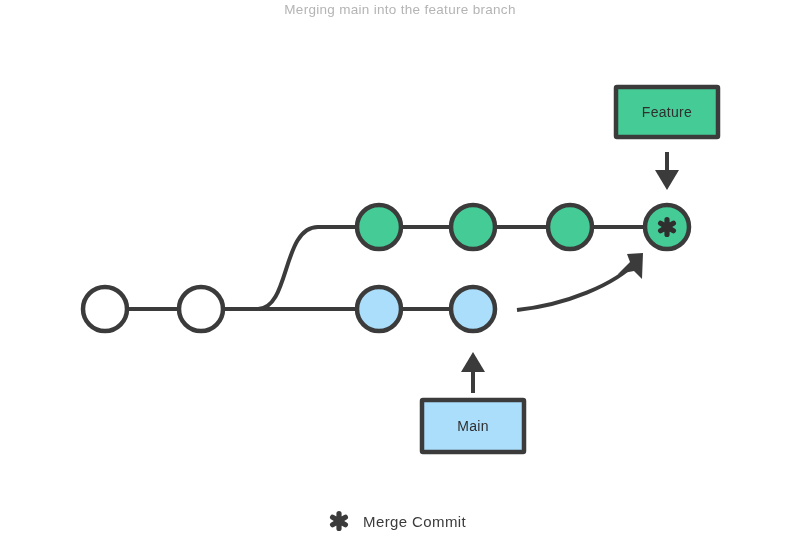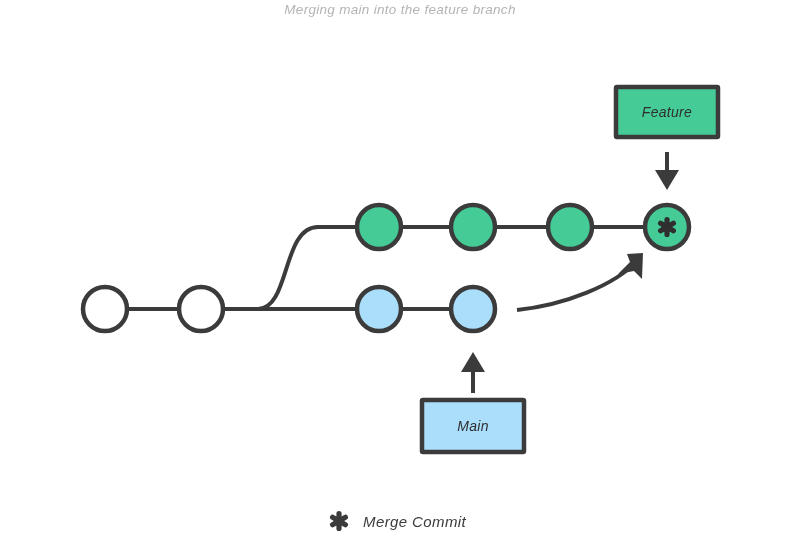--- a/index.html
+++ b/index.html
@@ -12,21 +12,20 @@
     height: 536px;
     overflow: hidden;
     font-family: "Liberation Sans", sans-serif;
     position: relative;
   }
   #stage {
     position: relative;
     width: 800px;
     height: 536px;
     background: #ffffff;
-    font-style: italic;
   }
   .diagram-svg {
     position: absolute;
     left: 0;
     top: 0;
     width: 800px;
     height: 536px;
     display: block;
   }
   .title-text {

